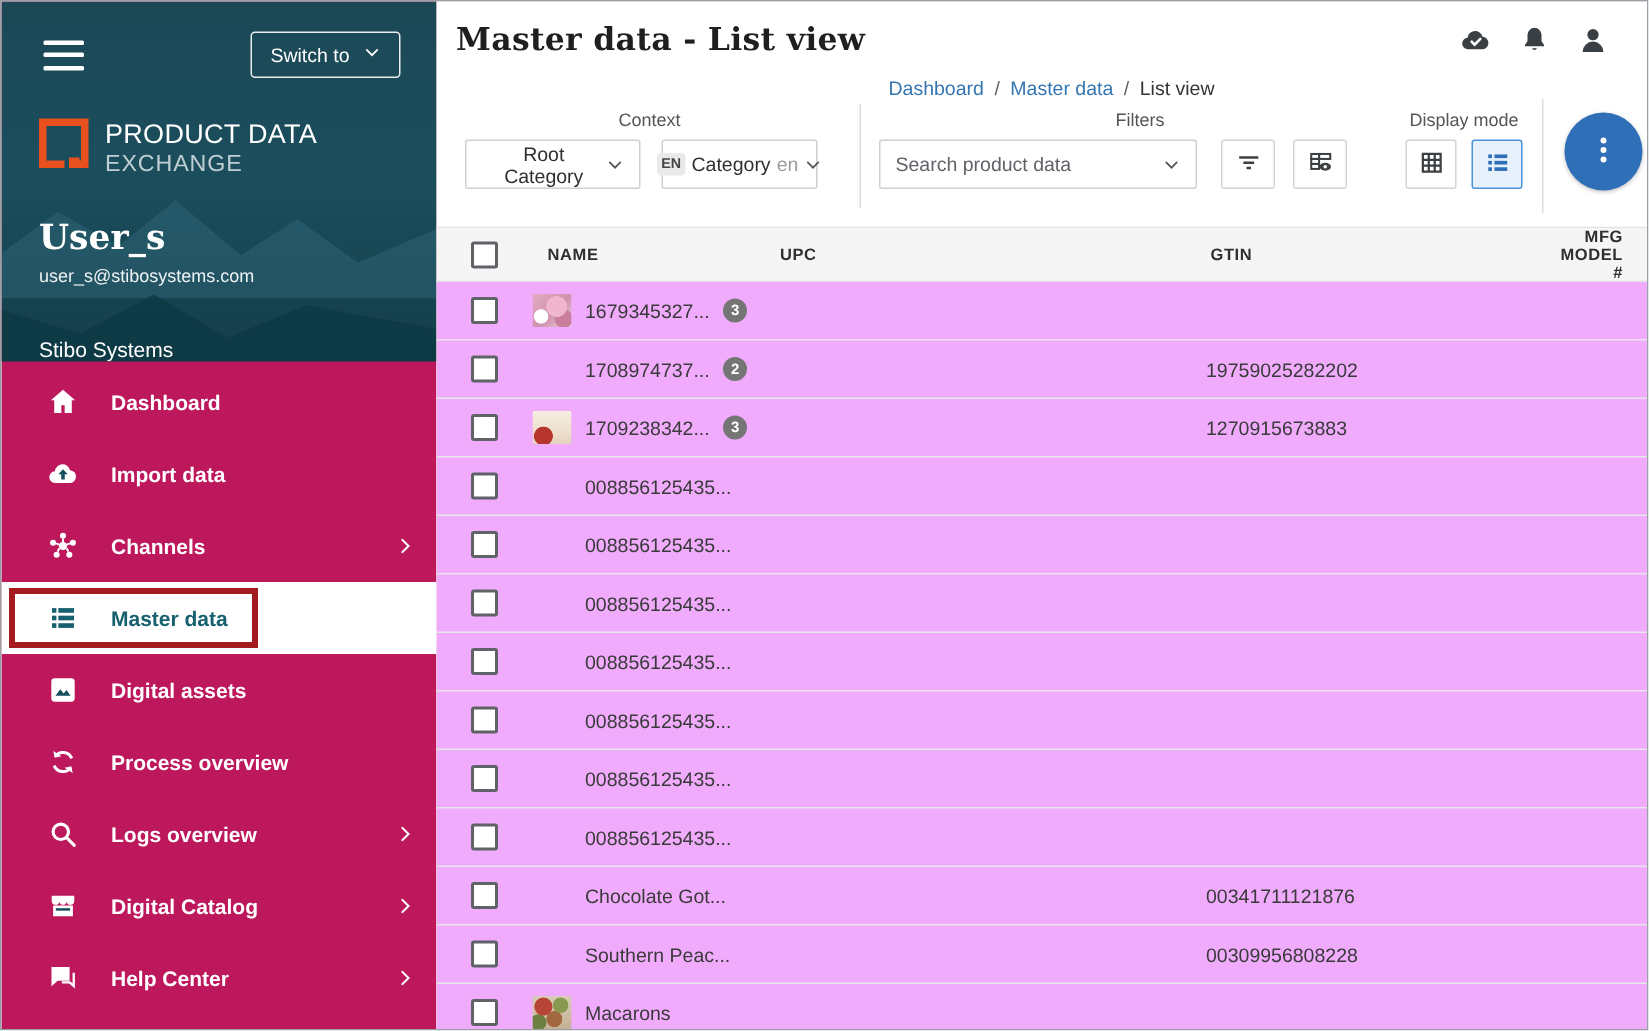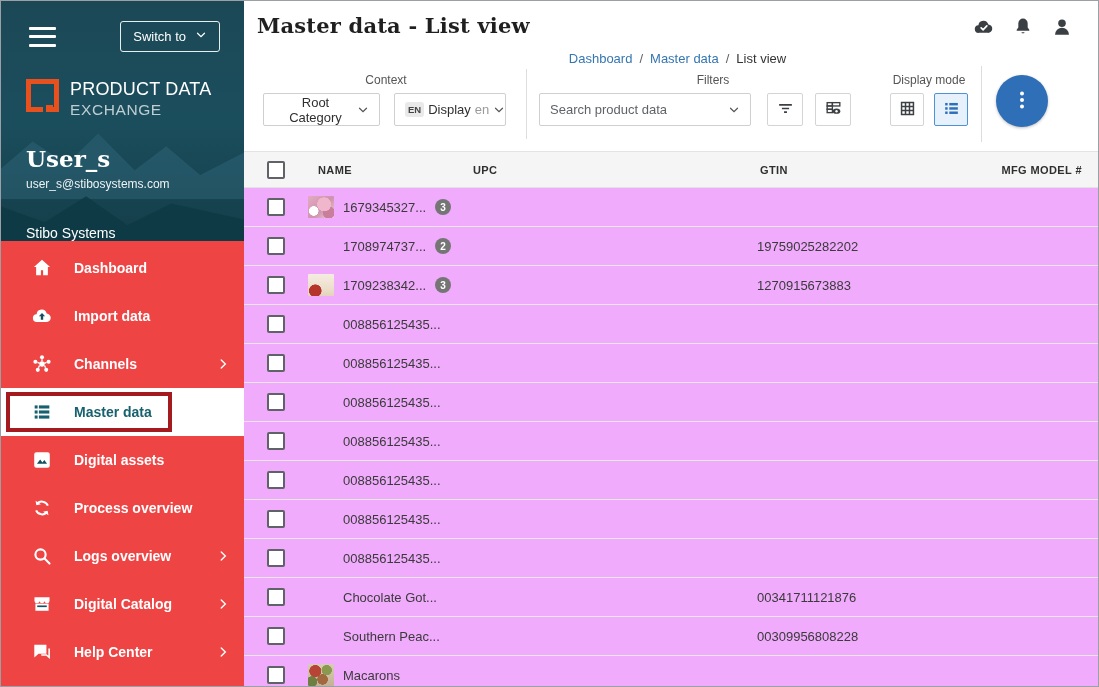--- a/index.html
+++ b/index.html
@@ -1,21 +1,21 @@
 <!DOCTYPE html>
 <html><head>
 <meta charset="utf-8">
 <style>
   * { margin:0; padding:0; box-sizing:border-box; }
   body { font-family:"Liberation Sans", sans-serif; background:#fff; }
   .app { width:1099px; height:687px; display:flex; overflow:hidden; position:relative;
          border:1px solid #9aa0a6; background:#fff; }
 
   
-  .sidebar { width:243px; flex:none; background:#ef4444; color:#fff; position:relative; display:flex; flex-direction:column; }
+  .sidebar { width:290px; flex:none; background:#be185d; color:#fff; position:relative; display:flex; flex-direction:column; }
   .hero { height:240px; position:relative; flex:none;
           background:linear-gradient(180deg,#1c4856 0%,#1b4e5d 50%,#143d49 100%); overflow:hidden; }
   .hero::before { content:""; position:absolute; left:0; right:0; top:118px; height:80px;
           background:#2d6374; opacity:.55;
           clip-path:polygon(0 100%,0 62%,13% 28%,27% 56%,40% 18%,55% 64%,68% 34%,82% 70%,100% 42%,100% 100%); }
   .hero::after { content:""; position:absolute; left:0; right:0; top:168px; height:72px;
           background:#0d3짜a44; background:#0d3a44; opacity:.85;
           clip-path:polygon(0 100%,0 52%,18% 74%,35% 38%,52% 78%,70% 48%,100% 70%,100% 100%); }
   .hero-inner { position:relative; z-index:2; }
   .hero-top { display:flex; align-items:center; justify-content:space-between; padding:20px 24px 0 28px; }
@@ -62,21 +62,21 @@
   .toolbar { position:relative; height:80px; flex:none; }
   .tb-label { position:absolute; top:7px; font-size:12px; color:#555; text-align:center; }
   .lbl-context { left:19px; width:246px; }
   .lbl-filters { left:313px; width:312px; }
   .lbl-display { left:646px; width:78px; }
   .dd { position:absolute; top:27px; height:33px; background:#fff; border:1px solid #cfcfcf; border-radius:2px;
         display:flex; align-items:center; padding:0 10px; font-size:13px; color:#2f2f2f; cursor:pointer; }
   .dd .chev { margin-left:auto; width:12px; height:12px; color:#555; }
   .dd .chev svg { width:12px; height:12px; }
   .dd-category { left:19px; width:117px; }
-  .dd-language { left:150px; width:112px; gap:4px; }
+  .dd-language { left:150px; width:104px; gap:4px;justify-content:center; }
   .lang-badge { background:#e9e9e9; border-radius:3px; font-size:9.5px; font-weight:700; color:#444; padding:2px 3px; }
   .lang-code { color:#9a9a9a; }
   .dd-search { left:295px; width:212px; color:#5f6368; }
   .vdiv { position:absolute; width:1px; background:#ddd; }
   .vdiv1 { left:282px; top:3px; height:70px; }
   .vdiv2 { left:737px; top:0; height:76px; }
   .icon-btn { position:absolute; top:27px; width:36px; height:33px; background:#fff; border:1px solid #d4d4d4;
         border-radius:2px; display:flex; align-items:center; justify-content:center; color:#3c4043; cursor:pointer; }
   .icon-btn svg { width:19px; height:19px; }
   .btn-filter { left:523px; }
@@ -292,21 +292,21 @@
     <div class="toolbar">
       <div class="tb-label lbl-context">Context</div>
       <button class="dd dd-category">
         <span>Root Category</span>
         <span class="chev"><svg viewBox="0 0 24 24" xmlns="http://www.w3.org/2000/svg">
               <path d="M5 8.5 12 15.5 19 8.5" stroke="currentColor" stroke-width="2.4" fill="none" stroke-linecap="round"></path>
             </svg></span>
       </button>
       <button class="dd dd-language">
         <span class="lang-badge">EN</span>
-        <span>Display</span>
+        <span>Category</span>
         <span class="lang-code">en</span>
         <span class="chev"><svg viewBox="0 0 24 24" xmlns="http://www.w3.org/2000/svg">
               <path d="M5 8.5 12 15.5 19 8.5" stroke="currentColor" stroke-width="2.4" fill="none" stroke-linecap="round"></path>
             </svg></span>
       </button>
       <div class="vdiv vdiv1"></div>
       <div class="tb-label lbl-filters">Filters</div>
       <button class="dd dd-search">
         <span>Search product data</span>
         <span class="chev"><svg viewBox="0 0 24 24" xmlns="http://www.w3.org/2000/svg">

